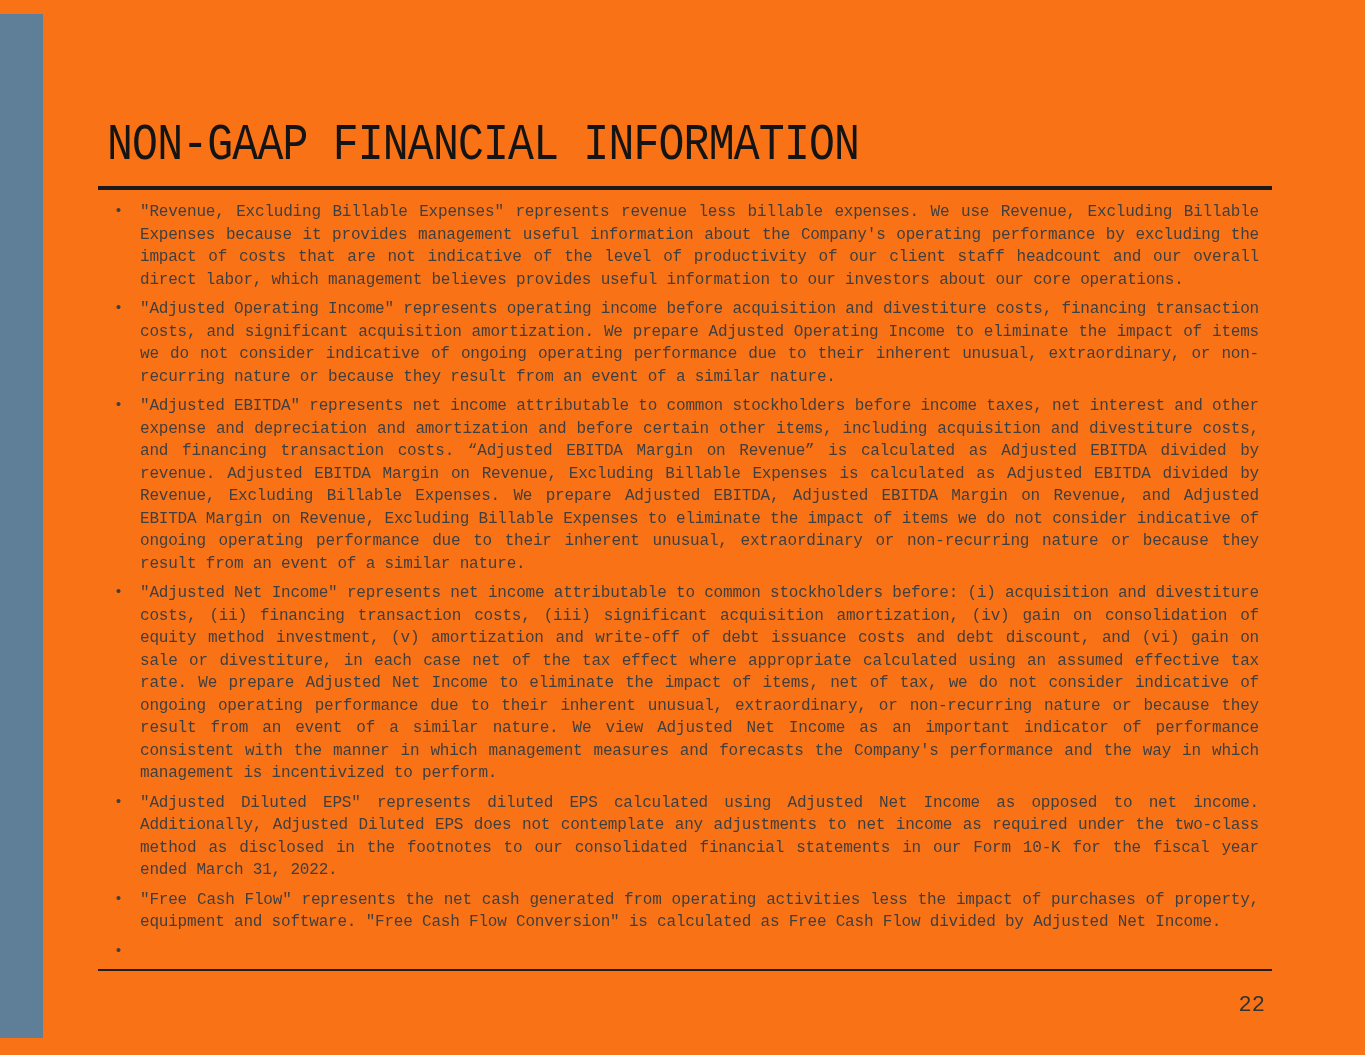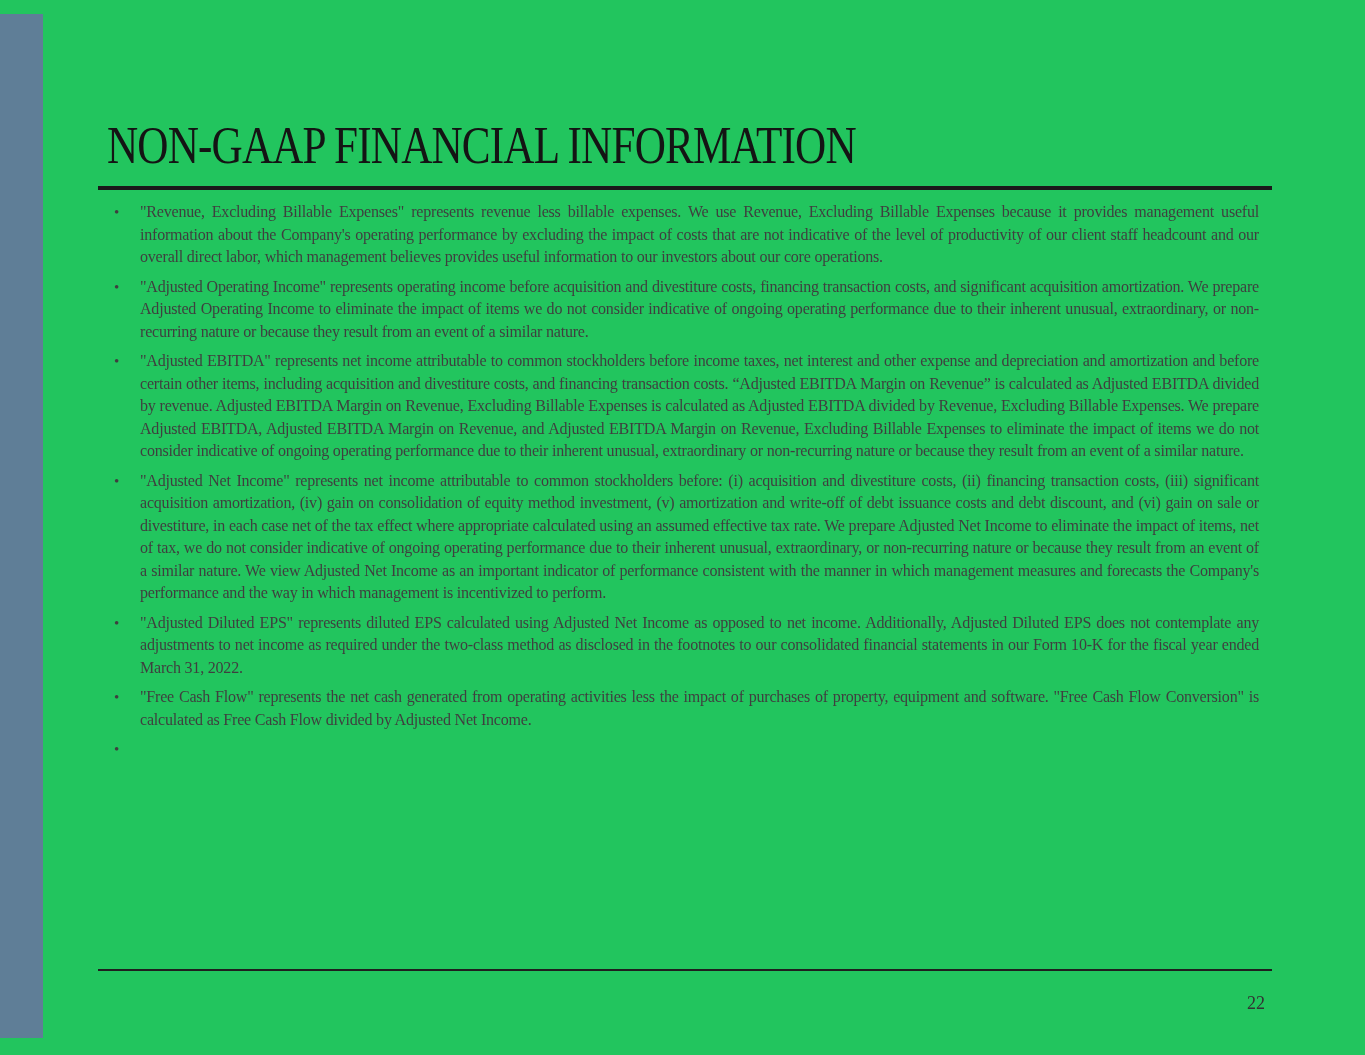--- a/index.html
+++ b/index.html
@@ -1,22 +1,22 @@
 <!DOCTYPE html>
 <html><head>
 <meta charset="utf-8">
 <style>
   html, body { margin: 0; padding: 0; background: #ffffff; }
   .slide {
     position: relative;
     width: 1365px;
     height: 1055px;
-    background: #22c55e;
+    background: #f97316;
     overflow: hidden;
-    font-family: Liberation Serif, serif;
+    font-family: Liberation Mono, monospace;
   }
   .accent-bar {
     position: absolute;
     left: 0;
     top: 14px;
     width: 43px;
     height: 1024px;
     background: #5f7e97; 
   }
   .content {
@@ -76,21 +76,21 @@
     left: 98px;
     top: 969px;
     width: 1174px;
     height: 2px;
     background: #1f1f1f;
   }
   .page-number {
     position: absolute;
     top: 993px;
     right: 100px;
-    font-size: 18px;
+    font-size: 22px;
     color: #333333;
   }
 </style>
 </head>
 <body>
 
 <div class="slide">
   <div class="accent-bar" style="background: rgb(95, 126, 151);"></div>
 
   <div class="content">

